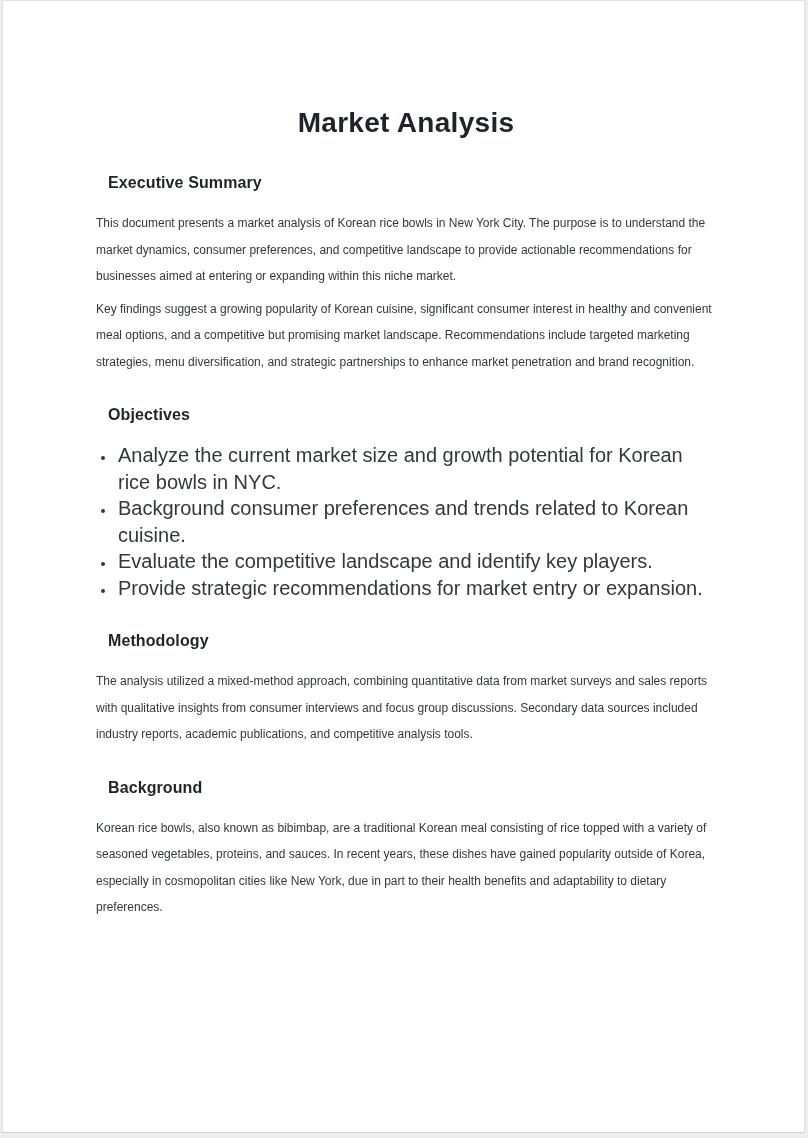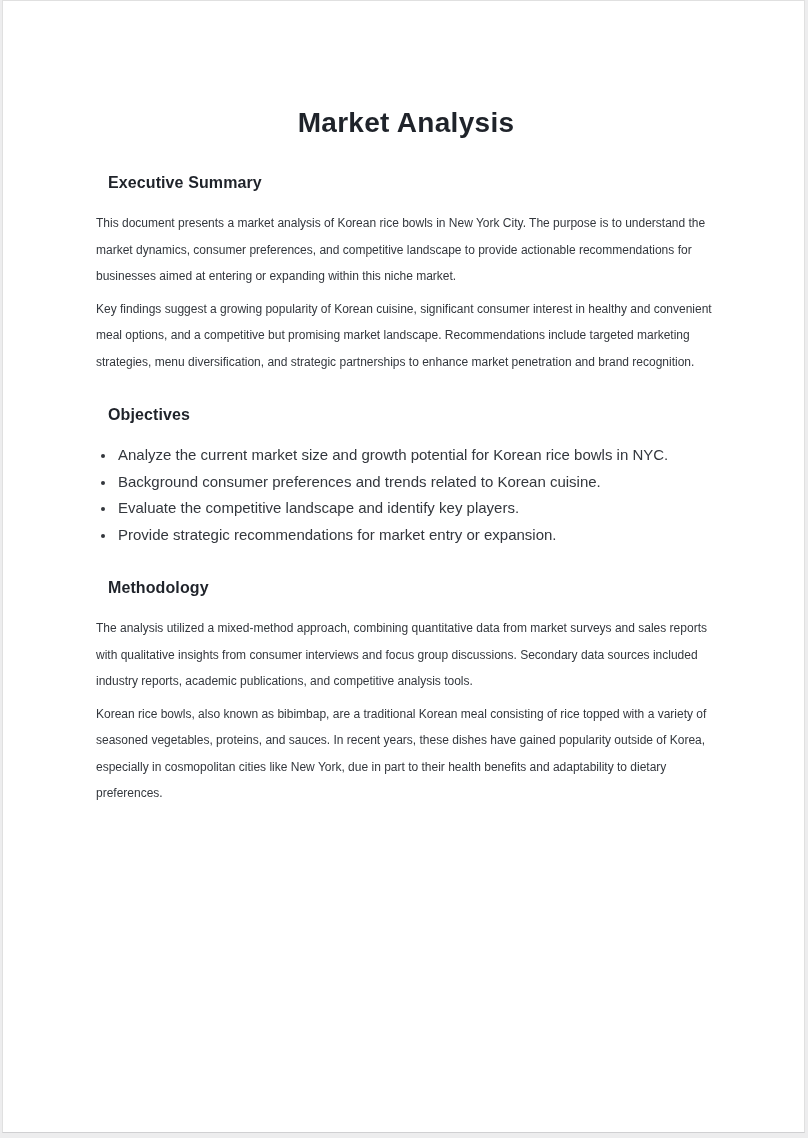--- a/index.html
+++ b/index.html
@@ -48,21 +48,21 @@
     margin: 0 0 6px;
     font-size: 12px;
     line-height: 26.5px;
     color: #33373d;
   }
   ul.bullet-list {
     margin: 0 0 6px;
     padding-left: 20px;
   }
   ul.bullet-list li {
-    font-size: 15px;
+    font-size: 20px;
     line-height: 26.5px;
     color: #33373d;
     padding-left: 2px;
   }
   ul.bullet-list li::marker {
     color: #33373d;
     font-size: 14px;
   }
   section { margin: 0; }
 </style>
@@ -89,18 +89,19 @@
         <li>Provide strategic recommendations for market entry or expansion.</li>
       </ul>
     </section>
 
     <section>
       <h2 class="sec-heading">Methodology</h2>
       <p class="body-text">The analysis utilized a mixed-method approach, combining quantitative data from market surveys and sales reports with qualitative insights from consumer interviews and focus group discussions. Secondary data sources included industry reports, academic publications, and competitive analysis tools.</p>
     </section>
 
     <section>
+      <h2 class="sec-heading">Background</h2>
       <p class="body-text">Korean rice bowls, also known as bibimbap, are a traditional Korean meal consisting of rice topped with a variety of seasoned vegetables, proteins, and sauces. In recent years, these dishes have gained popularity outside of Korea, especially in cosmopolitan cities like New York, due in part to their health benefits and adaptability to dietary preferences.</p>
     </section>
 
 
   </div>
 </div>
 
 </body></html>

